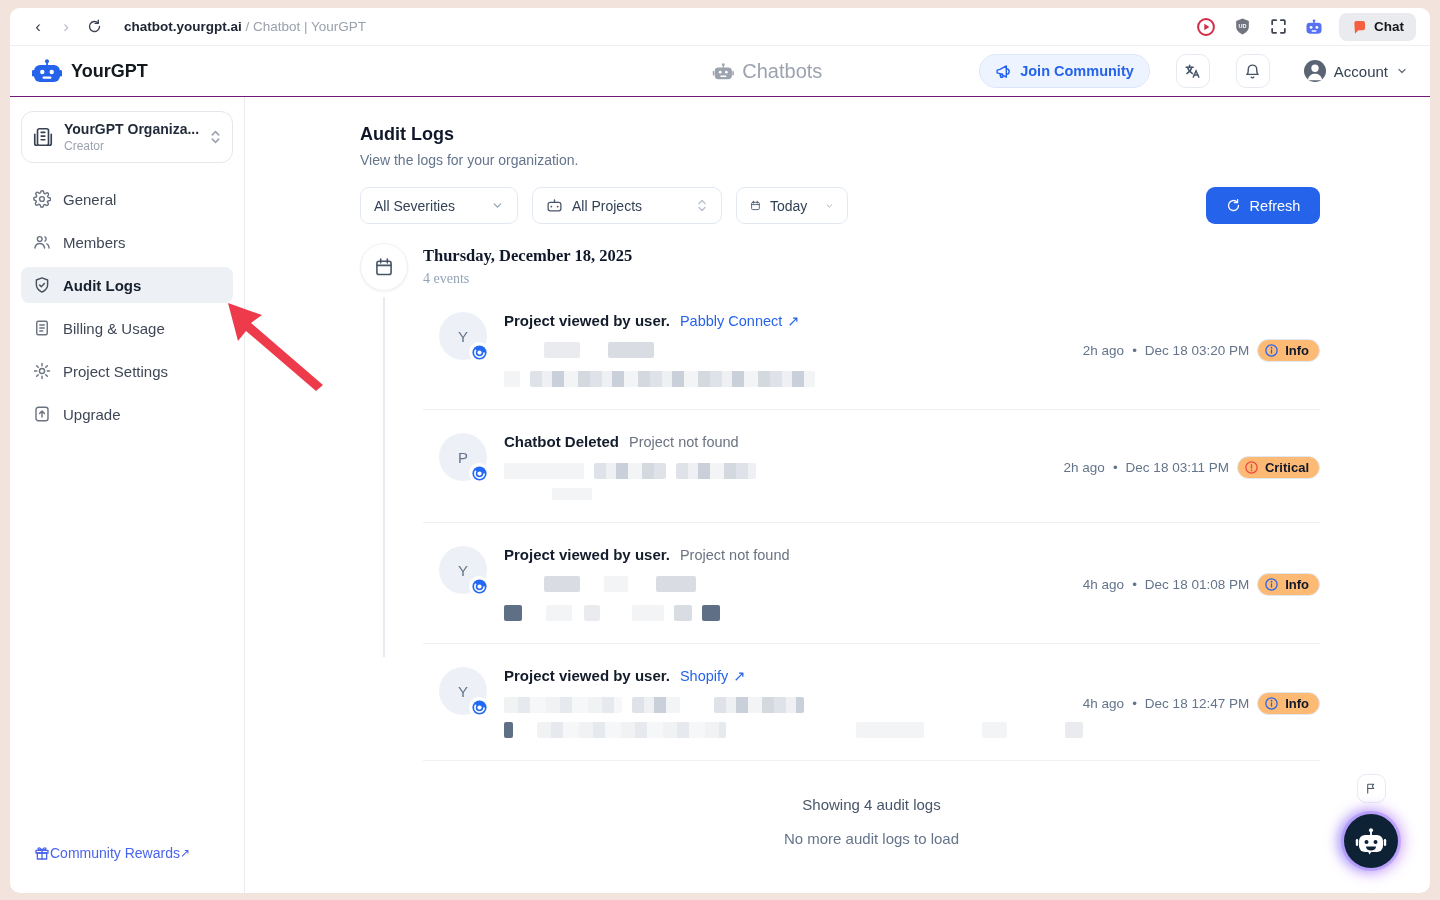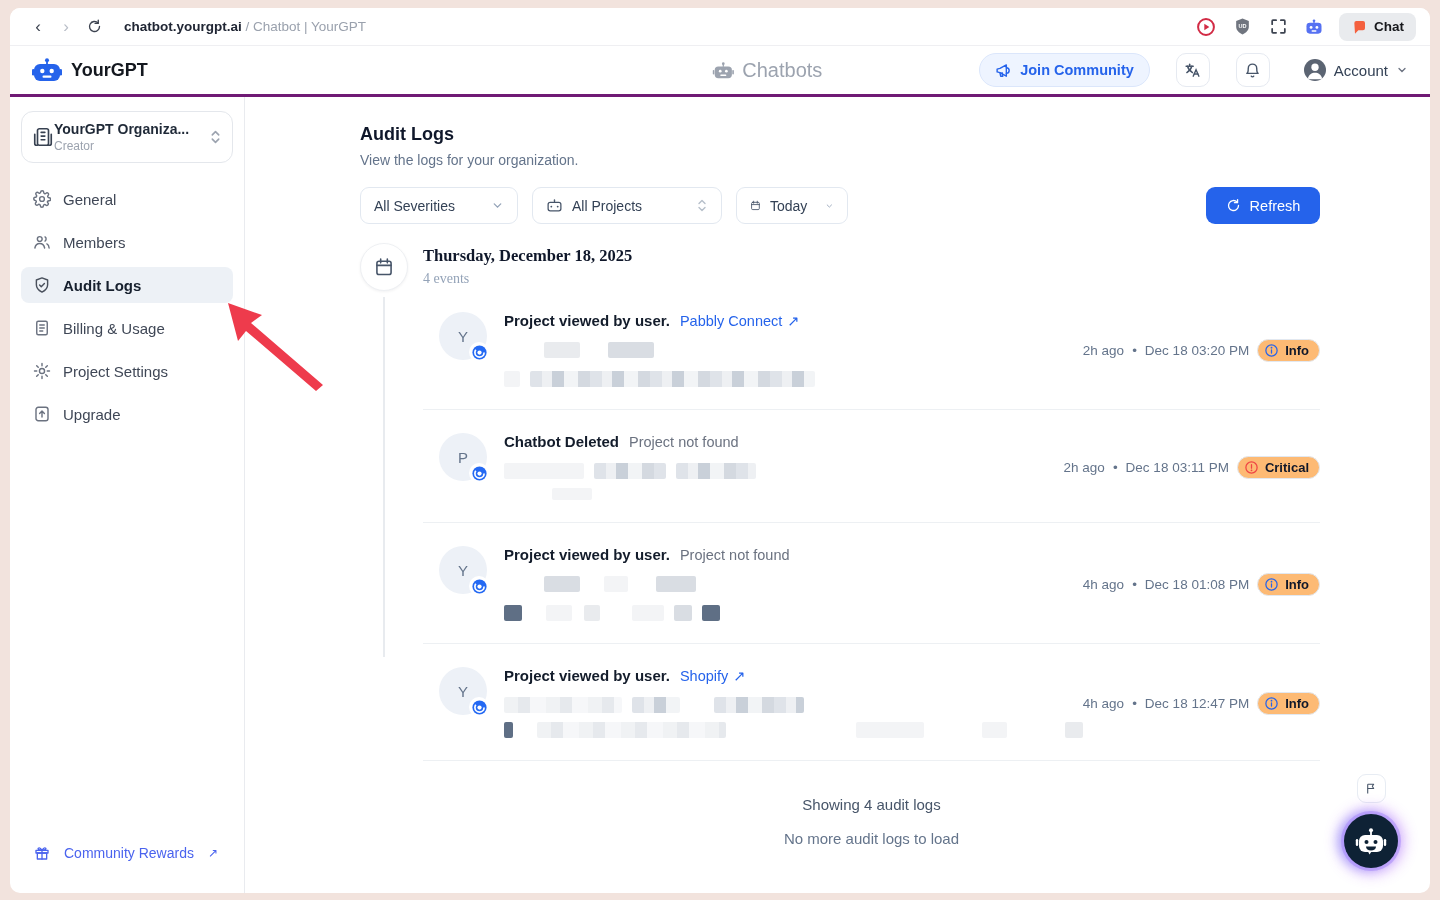--- a/index.html
+++ b/index.html
@@ -17,47 +17,47 @@
   .nav-btn.disabled { color:#b9bec8; }
   .url { margin-left:16px; font-size:13.5px; color:#202634; font-weight:700; }
   .url .rest { color:#9aa1ad; font-weight:400; }
   .tb-right { margin-left:auto; display:flex; align-items:center; gap:14px; }
   .tb-icon { width:22px; height:22px; display:flex; align-items:center; justify-content:center; cursor:pointer; }
   .chat-pill { display:flex; align-items:center; gap:7px; background:#e9ebee; border-radius:8px;
     height:28px; padding:0 12px; font-size:13.5px; font-weight:700; color:#17181c; cursor:pointer; }
 
   
   .app-header { height:51px; display:flex; align-items:center; padding:0 22px;
-    border-bottom:3px solid #701a75; position:relative; }
+    border-bottom:1px solid #701a75; position:relative; }
   .brand { display:flex; align-items:center; gap:9px; font-size:18px; font-weight:700; color:#14181f; }
   .center-nav { position:absolute; left:50%; transform:translateX(-7%); display:flex; align-items:center;
     gap:8px; color:#9ca3af; font-size:20px; cursor:pointer; }
   .hdr-right { margin-left:auto; display:flex; align-items:center; gap:26px; }
   .join-btn { display:flex; align-items:center; gap:8px; background:#eef4ff; border:1px solid #dbe6fb;
     color:#2563eb; font-size:14.5px; font-weight:600; height:34px; padding:0 15px; border-radius:17px; cursor:pointer; }
   .icon-btn { width:34px; height:34px; border:1px solid #e6eaf1; border-radius:10px; display:flex;
     align-items:center; justify-content:center; color:#475569; cursor:pointer; background:#fff; }
   .account { display:flex; align-items:center; gap:8px; margin-left:8px; font-size:15px; color:#334155; cursor:pointer; }
   .avatar-sm { width:22px; height:22px; border-radius:50%; background:#5b6472; display:flex;
     align-items:center; justify-content:center; overflow:hidden; }
 
   
   .body-row { display:flex; height:796px; }
   .sidebar { width:235px; border-right:1px solid #e9ebef; padding:14px 11px; position:relative; flex:none; }
   .org-card { border:1px solid #e4e7ec; border-radius:12px; padding:9px 10px; display:flex;
-    align-items:center; cursor:pointer; }
+    align-items:center; gap:10px; cursor:pointer; }
   .org-texts { flex:1; min-width:0; }
   .org-name { font-size:14px; color:#1f2937; font-weight:600; white-space:nowrap; }
   .org-role { font-size:12px; color:#9ca3af; margin-top:2px; }
   .nav-list { margin-top:18px; display:flex; flex-direction:column; gap:7px; }
   .nav-item { display:flex; align-items:center; gap:12px; height:36px; padding:0 12px; border-radius:8px;
     font-size:15px; color:#3f4756; cursor:pointer; }
   .nav-item .nicon { color:#6b7280; display:flex; }
   .nav-item.active { background:#edf1f6; color:#17202e; font-weight:600; }
-  .sb-footer { position:absolute; left:24px; bottom:32px; display:flex; align-items:center; gap:14px;
+  .sb-footer { position:absolute; left:24px; bottom:32px; display:flex; align-items:center; gap:0;
     color:#4a63ee; font-size:14px; cursor:pointer; }
 
   .main { flex:1; position:relative; padding:27px 110px 0 115px; overflow:hidden; }
   .page-title { font-size:18px; font-weight:700; color:#0f172a; }
   .page-sub { font-size:14px; color:#64748b; margin-top:7px; }
 
   .filters { display:flex; align-items:center; gap:14px; margin-top:19px; }
   .filter { height:37px; border:1px solid #e2e8f0; border-radius:9px; display:flex; align-items:center;
     gap:9px; padding:0 13px; font-size:14px; color:#334155; cursor:pointer; background:#fff; }
   .filter .spacer { flex:1; }

